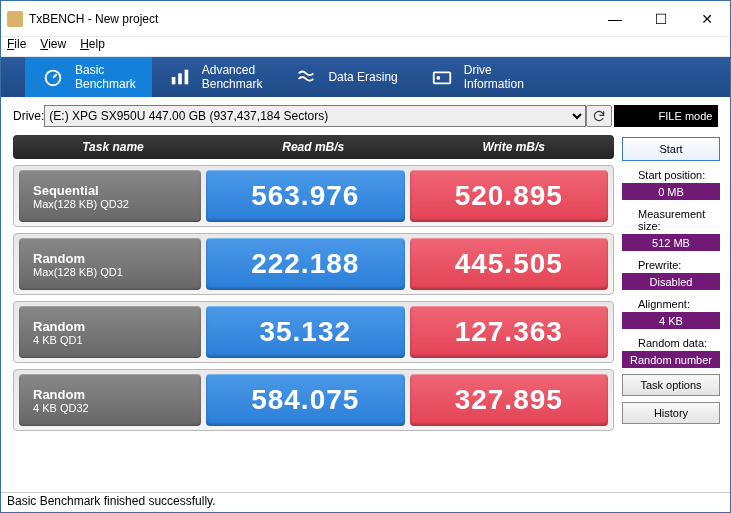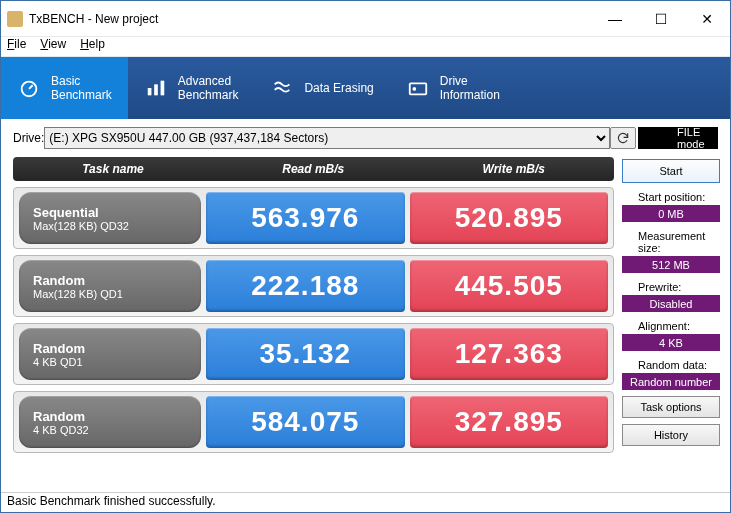--- a/index.html
+++ b/index.html
@@ -4,37 +4,37 @@
 <style>
 * { margin: 0; padding: 0; box-sizing: border-box; font-family: "Segoe UI", Tahoma, sans-serif; }
 body { width: 731px; height: 513px; background: #fff; border: 1px solid #3a6ea5; overflow: hidden; display: flex; flex-direction: column; }
 .titlebar { height: 36px; background: #fff; display: flex; align-items: center; padding: 0 0 0 6px; border-bottom: 1px solid #e8e8e8; }
 .titlebar .icon { width: 16px; height: 16px; background: #d9b36a; border-radius: 2px; margin-right: 6px; }
 .titlebar .title { font-size: 12px; flex: 1; }
 .titlebar .winbtn { width: 46px; height: 100%; display: flex; align-items: center; justify-content: center; font-size: 14px; font-family: Arial; }
 .titlebar .winbtn.close { width: 46px; }
 .menubar { height: 20px; display: flex; align-items: flex-start; padding: 0 6px; gap: 14px; font-size: 12px; border-bottom: 1px solid #e8e8e8; }
 .menubar span u { text-decoration: underline; }
-.navtabs { height: 62px; background: linear-gradient(#2a5a9e, #1f4a86); display: flex; }
+.navtabs { height: 40px; background: linear-gradient(#2a5a9e, #1f4a86); display: flex; padding-left: 24px; }
 .navtab { display: flex; align-items: center; gap: 10px; padding: 0 16px; color: #fff; font-size: 12px; cursor: pointer; }
 .navtab.active { background: #1380d9; }
 .navtab .nicon { width: 24px; height: 24px; display: flex; align-items: center; justify-content: center; }
 .navtab .ntext { line-height: 1.2; }
 .drivebar { display: flex; align-items: center; padding: 8px 12px 0 12px; font-size: 12px; }
 .drivebar select { flex: 1; height: 22px; font-size: 12px; border: 1px solid #7a7a7a; }
 .drivebar .refresh { width: 26px; height: 22px; border: 1px solid #888; background: #eee; display: flex; align-items: center; justify-content: center; border-radius: 2px; }
-.drivebar .filemode { width: 80px; height: 22px; background: #000; color: #fff; font-size: 11px; display: flex; align-items: center; justify-content: center; margin-left: 2px; padding-left: 39px; }
+.drivebar .filemode { width: 104px; height: 22px; background: #000; color: #fff; font-size: 11px; display: flex; align-items: center; justify-content: center; margin-left: 2px; padding-left: 39px; }
 .main { flex: 1; display: flex; overflow: hidden; }
 .left { flex: 1; padding: 8px 6px 2px 12px; display: flex; flex-direction: column; gap: 6px; }
 .header-row { height: 24px; background: linear-gradient(#3a3a3a, #252525); border-radius: 4px; display: flex; align-items: center; color: #fff; font-size: 12px; font-style: italic; font-weight: bold; }
 .header-row span { text-align: center; }
 .header-row .c1 { width: 200px; }
 .header-row .c2, .header-row .c3 { flex: 1; }
 .row { height: 62px; background: linear-gradient(#e8e8e8, #f4f4f4); border: 1px solid #b8b8b8; border-radius: 4px; display: flex; align-items: center; padding: 5px; gap: 5px; }
-.row .label { width: 182px; height: 52px; background: linear-gradient(#888, #676767); border-radius: 12px; color: #fff; display: flex; flex-direction: column; justify-content: center; padding-left: 14px; font-size: 12px; box-shadow: inset 0 1px 0 rgba(255,255,255,0.25), inset 0 -1px 2px rgba(0,0,0,0.3); }
+.row .label { width: 182px; height: 52px; background: linear-gradient(#888, #676767); border-radius: 4px; color: #fff; display: flex; flex-direction: column; justify-content: center; padding-left: 14px; font-size: 12px; box-shadow: inset 0 1px 0 rgba(255,255,255,0.25), inset 0 -1px 2px rgba(0,0,0,0.3); }
 .row .label .l1 { font-weight: bold; font-size: 13px; }
 .row .label .l2 { font-size: 11px; }
 .row .val { flex: 1; height: 52px; border-radius: 4px; display: flex; align-items: center; justify-content: center; color: #fff; font-size: 28px; font-weight: bold; font-family: "Arial Black", Arial; letter-spacing: 1px; box-shadow: inset 0 1px 0 rgba(255,255,255,0.3), inset 0 -2px 3px rgba(0,0,0,0.25); }
 .row .val.read { background: linear-gradient(#4a99e8, #2b7fd9); }
 .row .val.write { background: linear-gradient(#ef6575, #e34355); }
 .right { width: 110px; padding: 10px 10px 0 2px; display: flex; flex-direction: column; gap: 2px; font-size: 11px; }
 .right .grp { margin-top: 4px; }
 .right .lblsmall { font-size: 11px; margin: 2px 0 2px 16px; }
 .right .btn { width: 100%; height: 22px; background: linear-gradient(#f8f8f8, #e4e4e4); border: 1px solid #8a8a8a; display: flex; align-items: center; justify-content: center; font-size: 11px; cursor: pointer; }
 .right .btn.start { height: 24px; border: 1px solid #3a7fc5; background: linear-gradient(#fdfdfd, #e8f2fb); }

